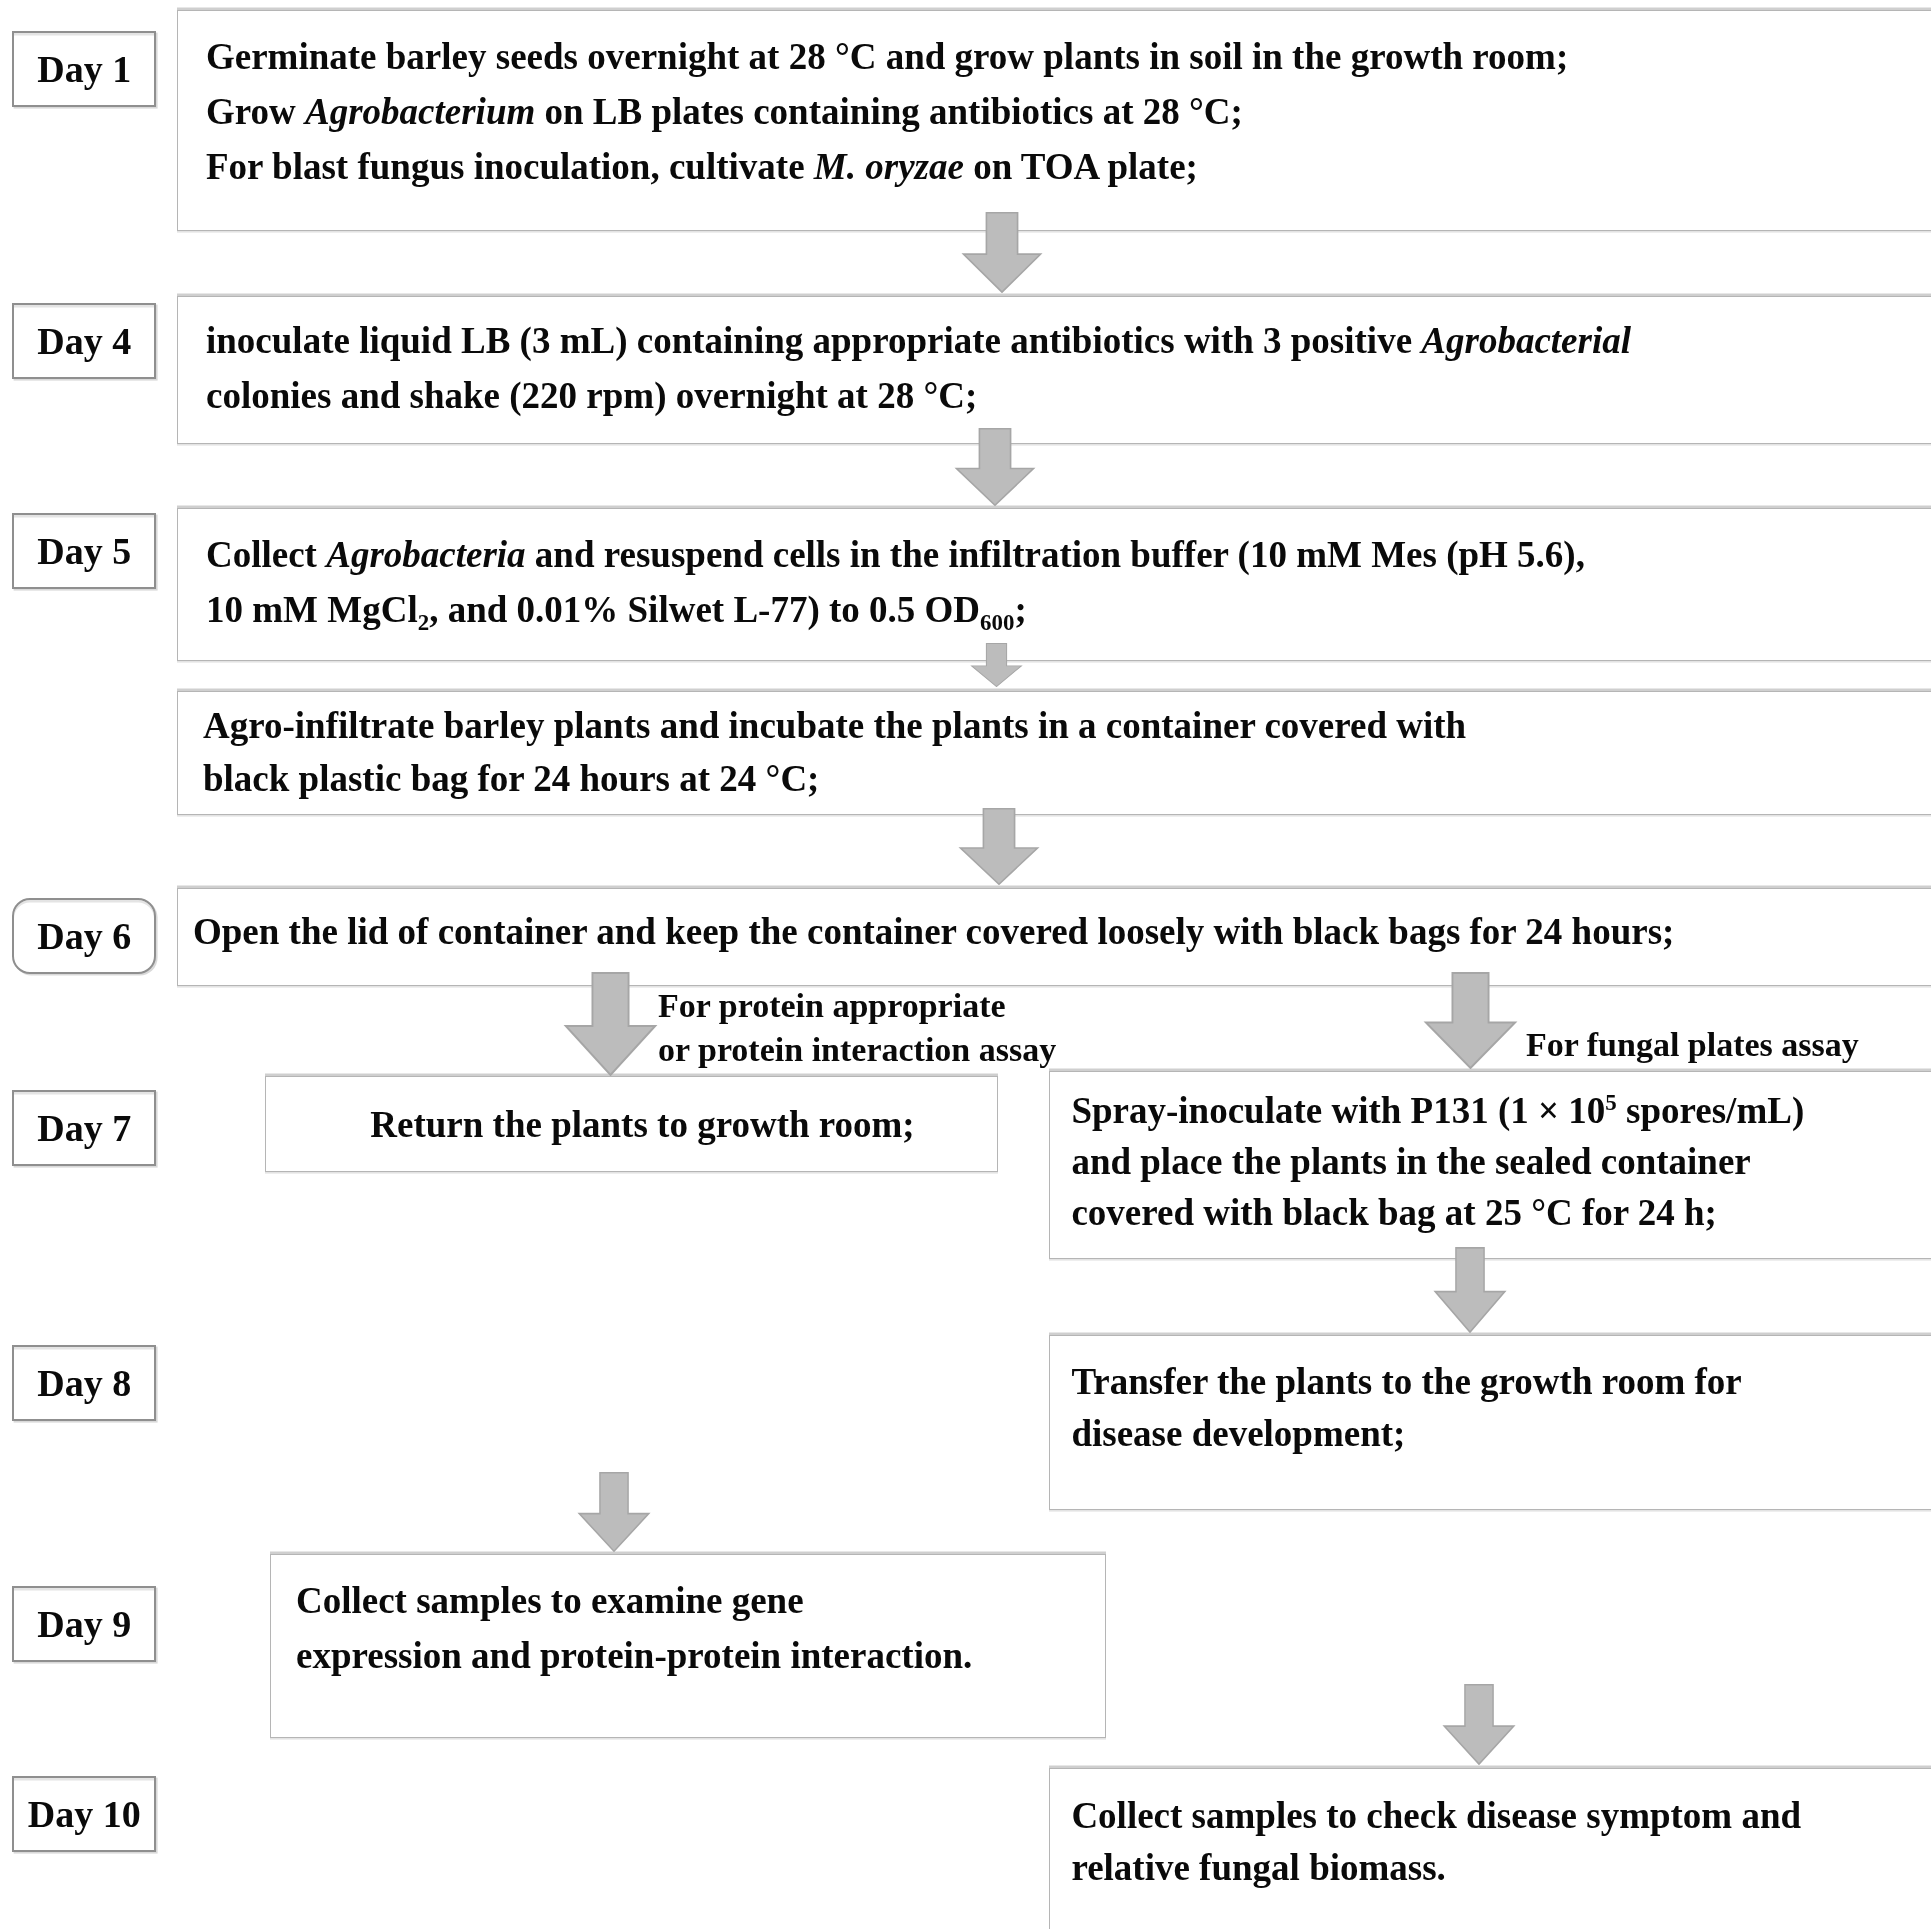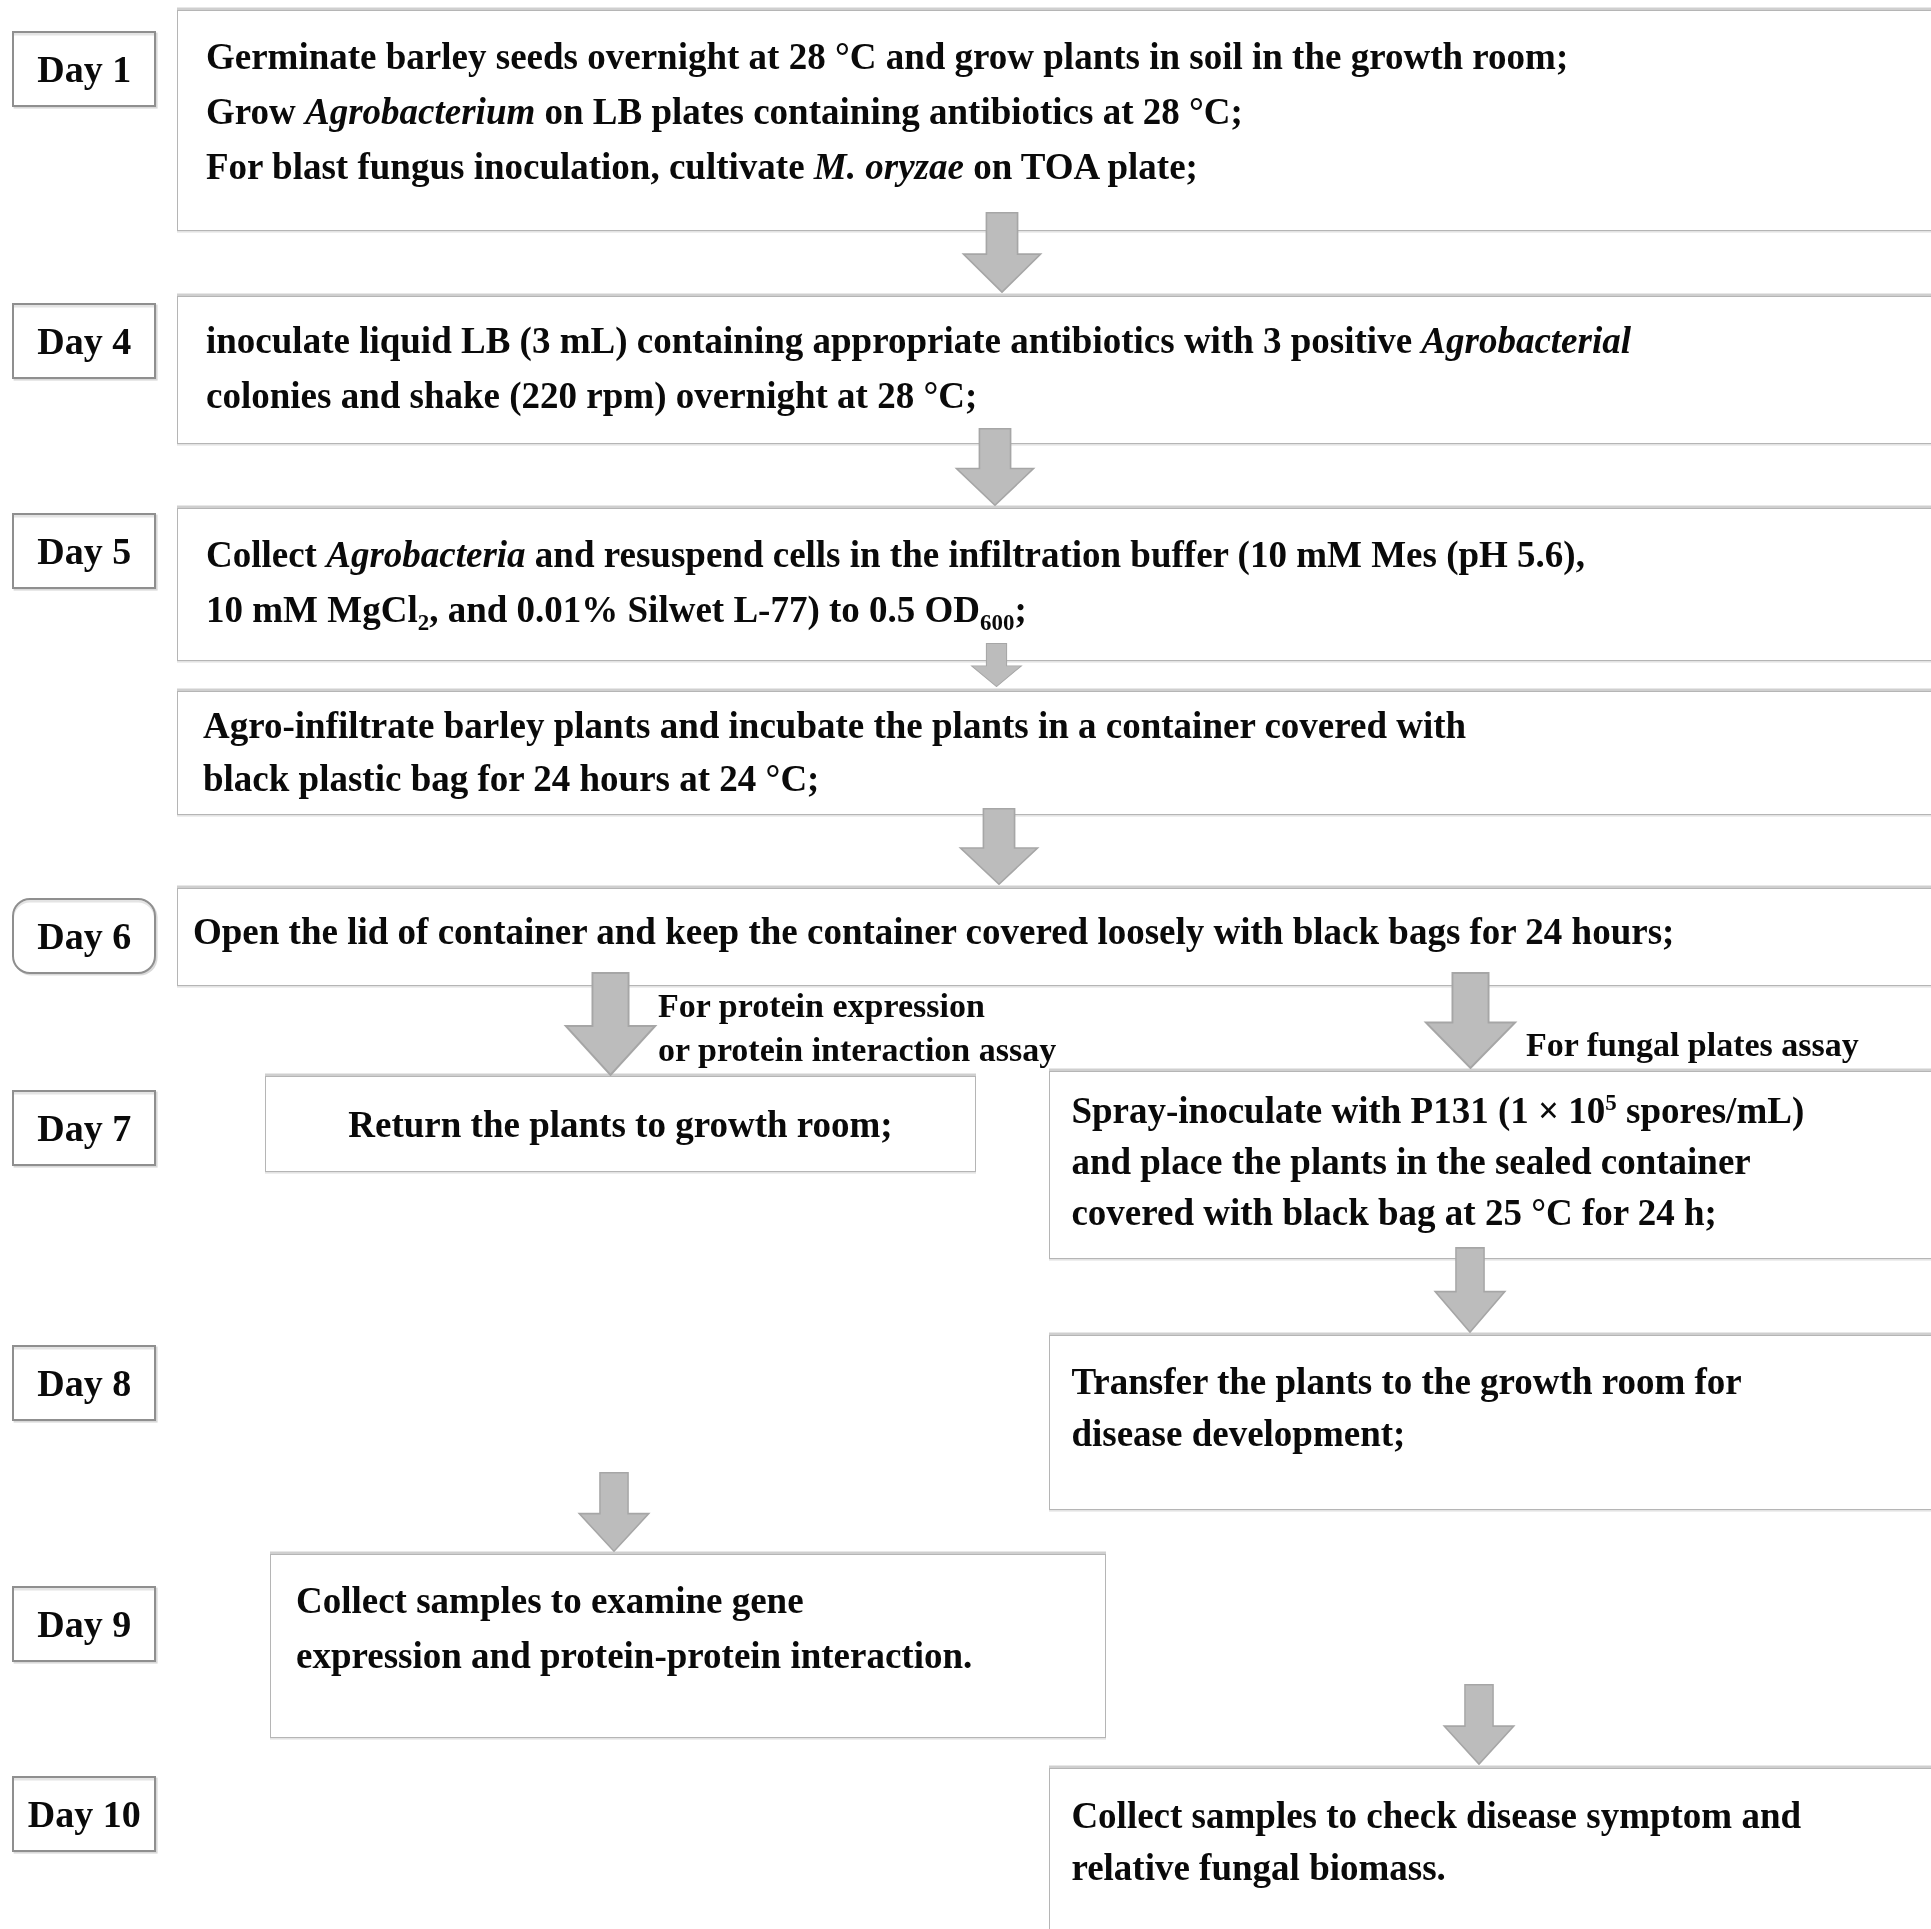--- a/index.html
+++ b/index.html
@@ -86,21 +86,21 @@
 
   <div class="cbox" style="left:177px;top:691px;width:1742px;height:115px;padding:6.6px 0 0 25px;line-height:53px;">
     <div class="line"><span>Agro-infiltrate barley plants and incubate the plants in a container covered with</span></div>
     <div class="line"><span>black plastic bag for 24 hours at 24 °C;</span></div>
   </div>
 
   <div class="cbox" style="left:177px;top:888px;width:1744px;height:81px;padding:15px 0 0 15px;">
     <div class="line"><span>Open the lid of container and keep the container covered loosely with black bags for 24 hours;</span></div>
   </div>
 
-  <div class="cbox center" style="left:265px;top:1076px;width:709px;height:94px;">
+  <div class="cbox center" style="left:265px;top:1076px;width:709px;height:94px;padding-left:22px;">
     <div class="line"><span>Return the plants to growth room;</span></div>
   </div>
 
   <div class="cbox" style="left:1049px;top:1071px;width:873px;height:173px;padding:13px 0 0 21.4px;line-height:51px;">
     <div class="line"><span>Spray-inoculate with P131 (1 × 10</span><span class="sp">5</span><span> spores/mL)</span></div>
     <div class="line"><span>and place the plants in the sealed container</span></div>
     <div class="line"><span>covered with black bag at 25 °C for 24 h;</span></div>
   </div>
 
   <div class="cbox" style="left:1049px;top:1335px;width:873px;height:153px;padding:20px 0 0 21.4px;line-height:52px;">
@@ -158,21 +158,21 @@
         <path d="M31 1 H69 V52 H97 L50 99 L3 52 H31 Z"></path>
       </svg>
   </div>
   <div class="arrow" style="left:1442px;top:1684px;width:74px;height:81px;">
     <svg viewBox="0 0 100 100" preserveAspectRatio="none">
         <path d="M31 1 H69 V52 H97 L50 99 L3 52 H31 Z"></path>
       </svg>
   </div>
 
   <div class="blabel" style="left:658px;top:984px;">
-    <div class="line">For protein expression</div>
+    <div class="line">For protein appropriate</div>
     <div class="line">or protein interaction assay</div>
   </div>
   <div class="blabel" style="left:1526px;top:1023px;">
     <div class="line">For fungal plates assay</div>
   </div>
 
 </div>
 
 
 </body></html>

